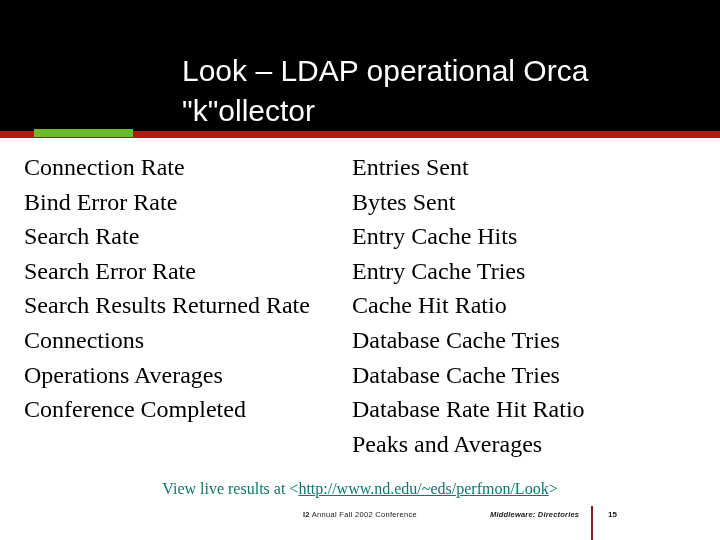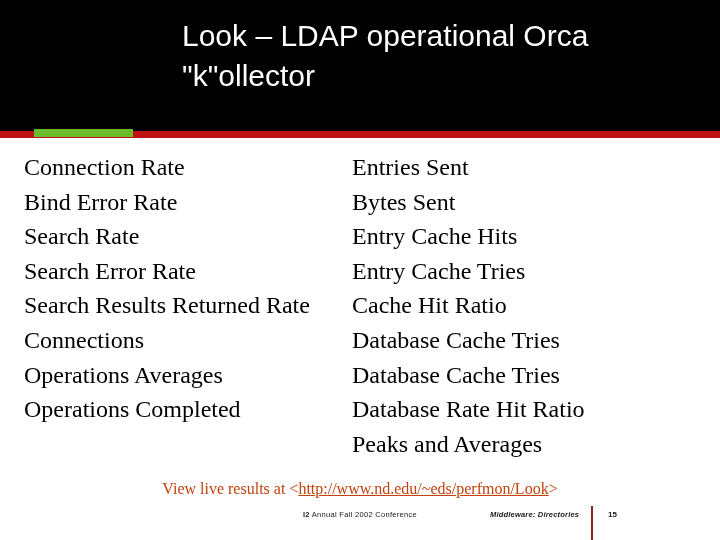--- a/index.html
+++ b/index.html
@@ -64,21 +64,21 @@
     left: 36px;
     top: 2px;
     width: 80px;
     height: 82px;
     z-index: 1;
   }
 
   .title {
     position: absolute;
     left: 182px;
-    top: 16px;
+    top: 51px;
     width: 520px;
     font-family: "Liberation Sans", "DejaVu Sans", sans-serif;
     font-size: 30px;
     font-weight: normal;
     color: #ffffff;
     line-height: 1.32;
     letter-spacing: 0px;
   }
 
   
@@ -126,21 +126,21 @@
 
   
   .link-line {
     position: absolute;
     left: 0;
     top: 480px;
     width: 720px;
     text-align: center;
     font-family: "Liberation Serif", "DejaVu Serif", serif;
     font-size: 16px;
-    color: #c2410c;
+    color: #0f766e;
     white-space: nowrap;
   }
   .link-line .url {
     text-decoration: underline;
   }
 
   
   .status {
     position: absolute;
     left: 0;
@@ -218,21 +218,21 @@
   <div class="content">
 
     <div class="col col-left">
       <div class="metric">Connection Rate</div>
       <div class="metric">Bind Error Rate</div>
       <div class="metric">Search Rate</div>
       <div class="metric">Search Error Rate</div>
       <div class="metric">Search Results Returned Rate</div>
       <div class="metric">Connections</div>
       <div class="metric">Operations Averages</div>
-      <div class="metric">Operations Completed</div>
+      <div class="metric">Conference Completed</div>
     </div>
 
     <div class="col col-right">
       <div class="metric">Entries Sent</div>
       <div class="metric">Bytes Sent</div>
       <div class="metric">Entry Cache Hits</div>
       <div class="metric">Entry Cache Tries</div>
       <div class="metric">Cache Hit Ratio</div>
       <div class="metric">Database Cache Tries</div>
       <div class="metric">Database Cache Tries</div>

